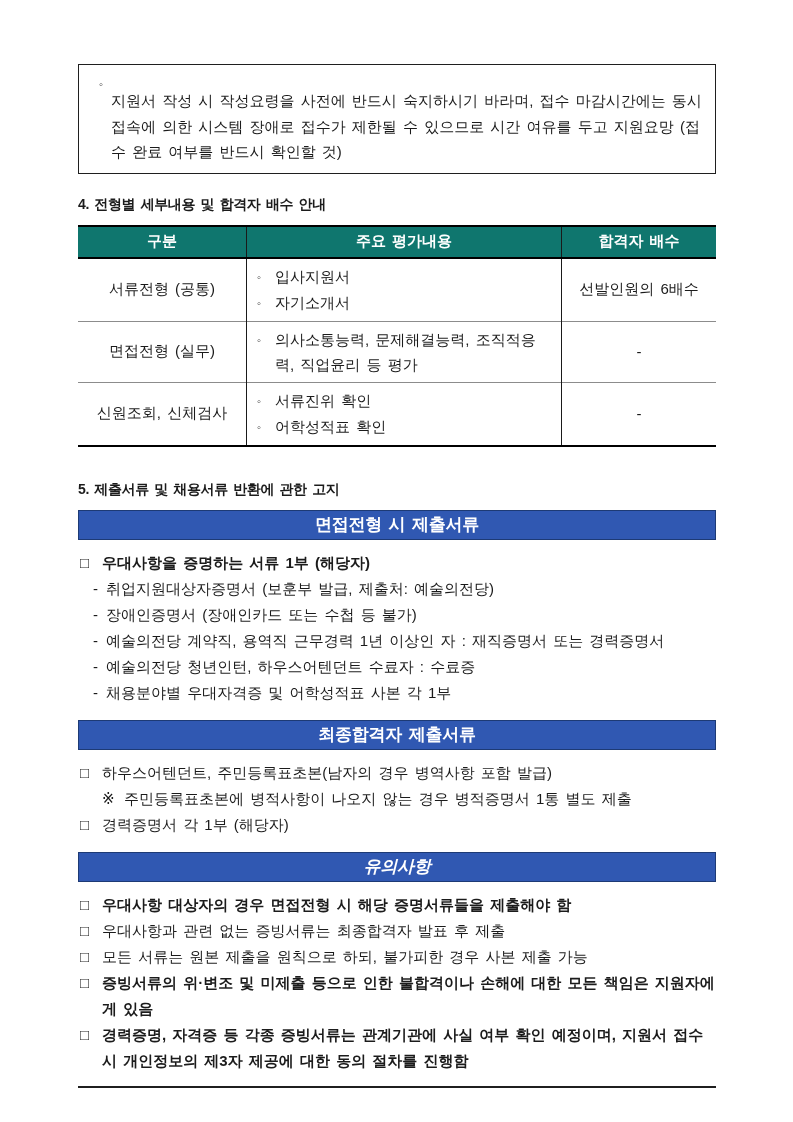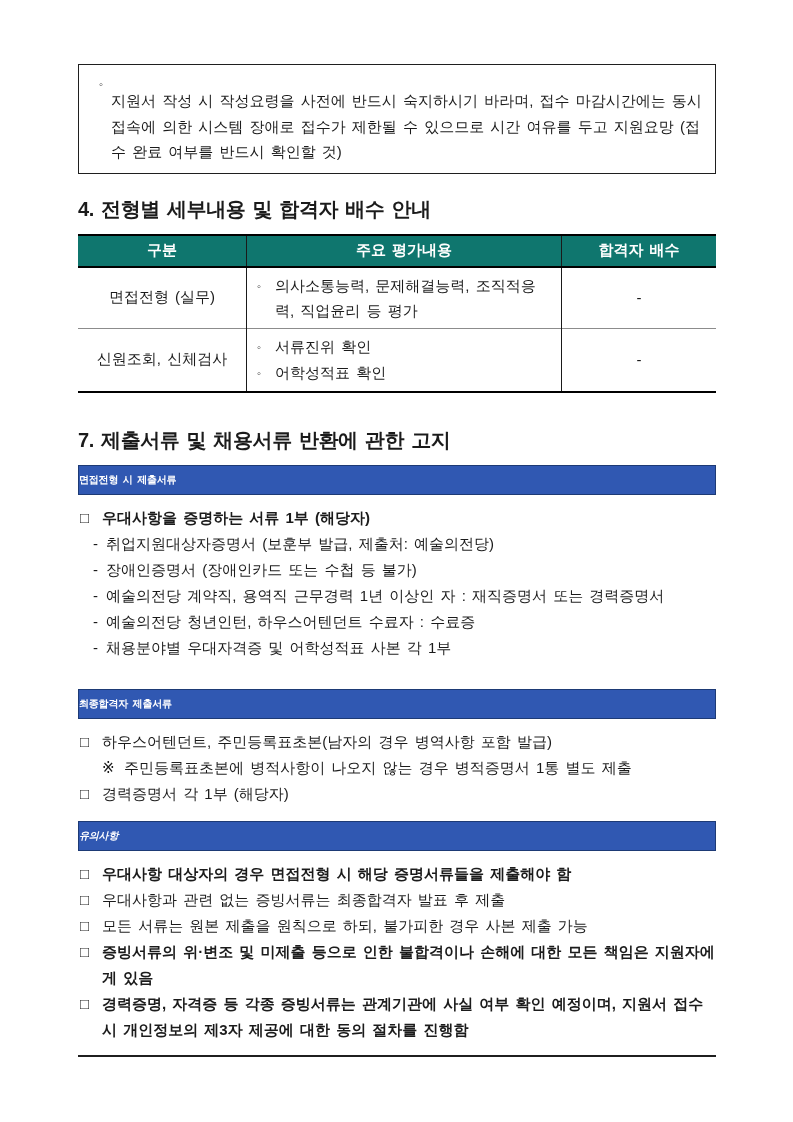--- a/index.html
+++ b/index.html
@@ -8,40 +8,40 @@
   .content{position:absolute;left:78px;top:0;width:638px;}
 
   
   .notice-box{margin-top:64px;border:1.6px solid #1f1f1f;padding:6px 10px 8px 12px;
               font-size:15px;line-height:25.5px;word-spacing:2px;}
   .notice-line{display:flex;}
   .notice-line .bul{flex:none;width:20px;font-size:11px;padding-top:1px;color:#333;text-align:center;}
   .notice-line .txt{flex:1;margin-top:17px;}
 
   
-  .sec-title{margin-top:22px;font-size:20px;font-weight:bold;letter-spacing:-0.4px;word-spacing:2px;}
+  .sec-title{margin-top:22px;font-size:14px;font-weight:bold;letter-spacing:-0.4px;word-spacing:2px;}
 
   
   table.eval{margin-top:11px;width:100%;border-collapse:collapse;
              border-top:2.6px solid #000;border-bottom:2.6px solid #000;font-size:15px;}
   table.eval th{background:#0f766e;color:#ffffff;font-weight:bold;height:28px;
                 border-bottom:2.2px solid #000;border-top:1px solid #000;word-spacing:2px;}
   table.eval th + th, table.eval td + td{border-left:1.8px solid #1a1a1a;}
   table.eval tbody tr + tr td{border-top:1.6px solid #8c8c8c;}
   table.eval td{padding:5px 8px;vertical-align:middle;word-spacing:2px;}
   td.cat{text-align:center;width:152px;}
   td.mult{text-align:center;width:138px;}
   td.crit{width:auto;}
   .b{display:flex;line-height:25px;}
   .b .bul{flex:none;width:18px;font-size:11px;padding-top:1px;color:#333;padding-left:2px;}
   .b .txt{flex:1;}
 
   
   .bar{margin-top:11px;background:#3058B2;border:1px solid #1d3a75;color:#fff;
-       font-weight:bold;font-size:10px;height:28px;line-height:28px;
+       text-align:center;font-weight:bold;font-size:17px;height:28px;line-height:28px;
        letter-spacing:-0.2px;word-spacing:2px;}
 
   
   .doclist{padding:10px 0 9px 2px;font-size:15px;line-height:26px;word-spacing:2px;}
   .item{display:flex;}
   .item .m{flex:none;width:22px;}
   .item.sub{padding-left:13px;}
   .item.sub .m{width:13px;}
   .item.note{padding-left:22px;}
   .item.note .m{width:22px;}
@@ -68,20 +68,34 @@
     <table class="eval">
       <thead>
         <tr>
           <th>구분</th>
           <th>주요 평가내용</th>
           <th>합격자 배수</th>
         </tr>
       </thead>
       <tbody>
         <tr>
+          <td class="cat">서류전형 (공통)</td>
+          <td class="crit">
+            <div class="b">
+              <span class="bul">◦</span>
+              <span class="txt">입사지원서</span>
+            </div>
+            <div class="b">
+              <span class="bul">◦</span>
+              <span class="txt">자기소개서</span>
+            </div>
+          </td>
+          <td class="mult">선발인원의 6배수</td>
+        </tr>
+        <tr>
           <td class="cat">면접전형 (실무)</td>
           <td class="crit">
             <div class="b">
               <span class="bul">◦</span>
               <span class="txt">의사소통능력, 문제해결능력, 조직적응력, 직업윤리 등 평가</span>
             </div>
           </td>
           <td class="mult">-</td>
         </tr>
         <tr>
@@ -94,21 +108,21 @@
             <div class="b">
               <span class="bul">◦</span>
               <span class="txt">어학성적표 확인</span>
             </div>
           </td>
           <td class="mult">-</td>
         </tr>
       </tbody>
     </table>
 
-    <div class="sec-title" style="margin-top:34px;">7. 제출서류 및 채용서류 반환에 관한 고지</div>
+    <div class="sec-title" style="margin-top:34px;">5. 제출서류 및 채용서류 반환에 관한 고지</div>
 
     <div class="bar">면접전형 시 제출서류</div>
     <div class="doclist">
       <div class="item bold">
         <span class="m">□</span>
         <span class="t">우대사항을 증명하는 서류 1부 (해당자)</span>
       </div>
       <div class="item sub">
         <span class="m">-</span>
         <span class="t">취업지원대상자증명서 (보훈부 발급, 제출처: 예술의전당)</span>
@@ -124,21 +138,21 @@
       <div class="item sub">
         <span class="m">-</span>
         <span class="t">예술의전당 청년인턴, 하우스어텐던트 수료자 : 수료증</span>
       </div>
       <div class="item sub">
         <span class="m">-</span>
         <span class="t">채용분야별 우대자격증 및 어학성적표 사본 각 1부</span>
       </div>
     </div>
 
-    <div class="bar" style="margin-top:19px;">최종합격자 제출서류</div>
+    <div class="bar" style="margin-top:5px;">최종합격자 제출서류</div>
     <div class="doclist">
       <div class="item">
         <span class="m">□</span>
         <span class="t">하우스어텐던트, 주민등록표초본(남자의 경우 병역사항 포함 발급)</span>
       </div>
       <div class="item note">
         <span class="m">※</span>
         <span class="t">주민등록표초본에 병적사항이 나오지 않는 경우 병적증명서 1통 별도 제출</span>
       </div>
       <div class="item">

